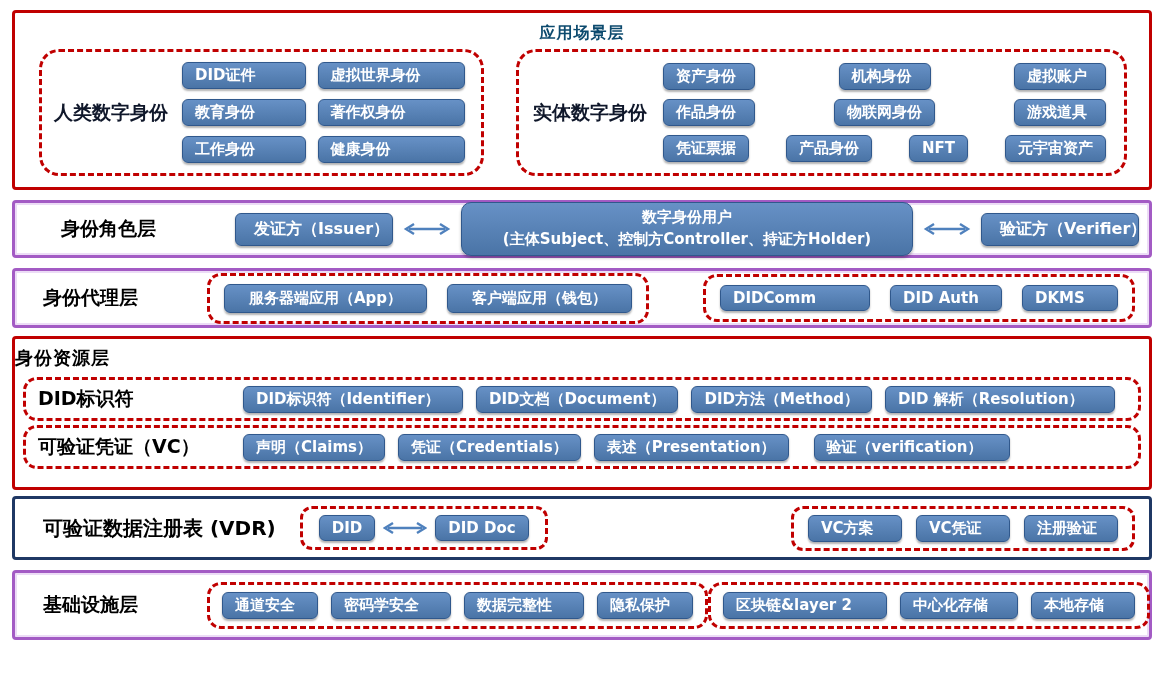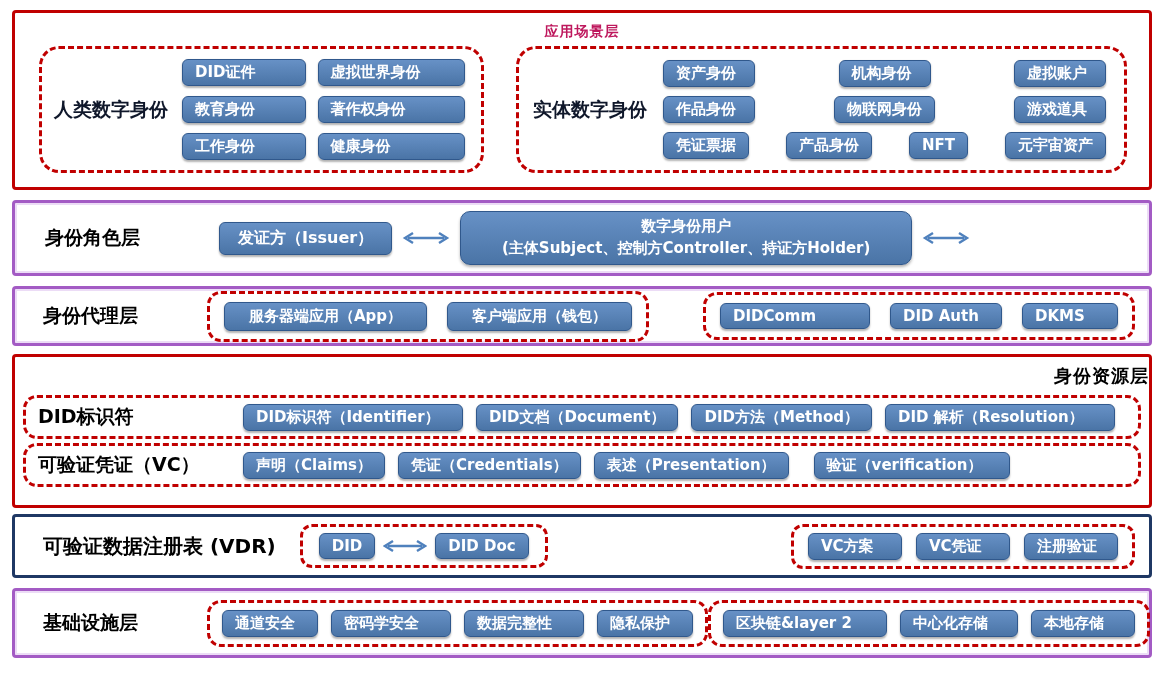--- a/index.html
+++ b/index.html
@@ -7,27 +7,27 @@
     position:relative;width:1164px;height:677px;background:#ffffff;
     font-family:"DejaVu Sans","Liberation Sans",sans-serif;
     box-sizing:border-box;overflow:hidden;
   }
   .layer{margin:0 12px;box-sizing:border-box;border-radius:4px;}
   .layer-red{border:3px solid #c00000;}
   .layer-purple{border:3px solid #a35bc4;box-shadow:inset 0 0 0 2px #ecdcf6;}
   .layer-navy{border:3px solid #1f3864;}
 
   .l1{margin-top:10px;height:180px;}
-  .l2{margin-top:10px;height:76px;display:flex;align-items:center;padding:0 16px;gap:10px;}
+  .l2{margin-top:10px;height:58px;display:flex;align-items:center;padding:0 32px;gap:10px;}
   .l3{margin-top:10px;height:60px;display:flex;align-items:center;padding:0 14px;}
   .l4{margin-top:8px;height:154px;}
   .l5{margin-top:6px;height:64px;display:flex;align-items:center;padding:0 14px;}
   .l6{margin-top:10px;height:70px;display:flex;align-items:center;padding:0 14px;}
 
-  .big-title{font-size:14px;font-weight:bold;color:#be185d;text-align:center;padding-top:10px;letter-spacing:1px;}
+  .big-title{font-size:16px;font-weight:bold;color:#0c4a6e;text-align:center;padding-top:10px;letter-spacing:1px;}
   .group-label{font-size:19px;font-weight:bold;color:#0f172a;white-space:nowrap;}
 
   .chip{
     background:linear-gradient(180deg,#6791c6 0%,#4a74a6 100%);
     border:1px solid #30588c;border-radius:6px;color:#fff;font-weight:bold;
     font-size:15px;padding:3px 12px;white-space:nowrap;
     box-shadow:0 1.5px 2px rgba(0,0,0,0.3);box-sizing:border-box;
   }
 
   
@@ -51,21 +51,21 @@
     box-shadow:0 2px 3px rgba(0,0,0,0.3);box-sizing:border-box;flex:0 0 auto;
   }
   .arrow{flex:0 0 auto;}
 
   
   .agent-group{border-radius:14px;padding:8px 14px;display:flex;align-items:center;gap:20px;}
   .proto-group{margin-left:auto;}
   .chip-wide{padding:4px 24px;}
 
   
-  .l4-title{font-size:18px;font-weight:bold;text-align:right;padding:7px 0 3px;letter-spacing:1px;}
+  .l4-title{font-size:18px;font-weight:bold;text-align:left;padding:7px 0 3px;letter-spacing:1px;}
   .l4-row{border-radius:14px;margin:4px 8px;padding:5px 12px;display:flex;align-items:center;gap:13px;height:44px;box-sizing:border-box;}
   .l4-row-label{font-size:19px;font-weight:bold;width:192px;flex:0 0 auto;white-space:nowrap;}
 
   
   .l5-label{font-size:20px;font-weight:bold;white-space:nowrap;}
   .vdr-left{border-radius:12px;padding:6px 16px;display:flex;align-items:center;gap:8px;margin-left:24px;}
   .vdr-right{margin-left:auto;border-radius:12px;padding:6px 14px;display:flex;gap:14px;}
 
   
   .infra-group{border-radius:14px;padding:7px 12px;display:flex;align-items:center;gap:13px;}
@@ -124,20 +124,21 @@
     </svg>
     <div class="user-box">
       <div>数字身份用户</div>
       <div>(主体Subject、控制方Controller、持证方Holder)</div>
     </div>
     <svg class="arrow" width="48" height="16" viewBox="0 0 48 16">
       <path d="M6 8 H42" stroke="#4f81bd" stroke-width="2.4" fill="none"></path>
       <path d="M11 3 L3 8 L11 13" stroke="#4f81bd" stroke-width="2.4" fill="none"></path>
       <path d="M37 3 L45 8 L37 13" stroke="#4f81bd" stroke-width="2.4" fill="none"></path>
     </svg>
+    <span class="chip role-chip">验证方（Verifier）</span>
   </div>
 
   <div class="layer layer-purple l3">
     <span class="l3-label">身份代理层</span>
     <div class="agent-group dashed">
       <span class="chip chip-wide">服务器端应用（App）</span>
       <span class="chip chip-wide">客户端应用（钱包）</span>
     </div>
     <div class="agent-group proto-group dashed">
       <span class="chip" style="min-width:150px">DIDComm</span>

